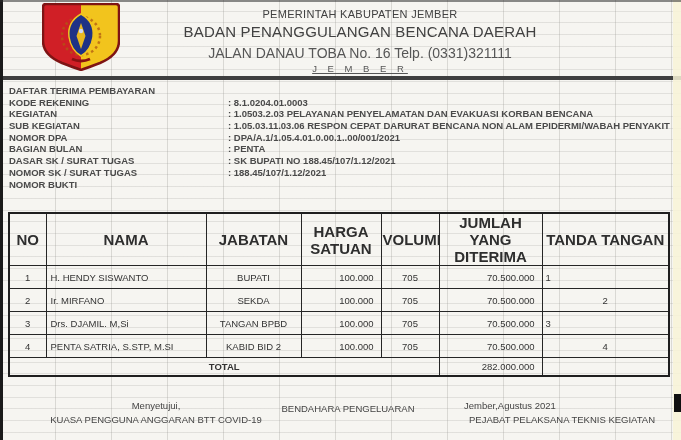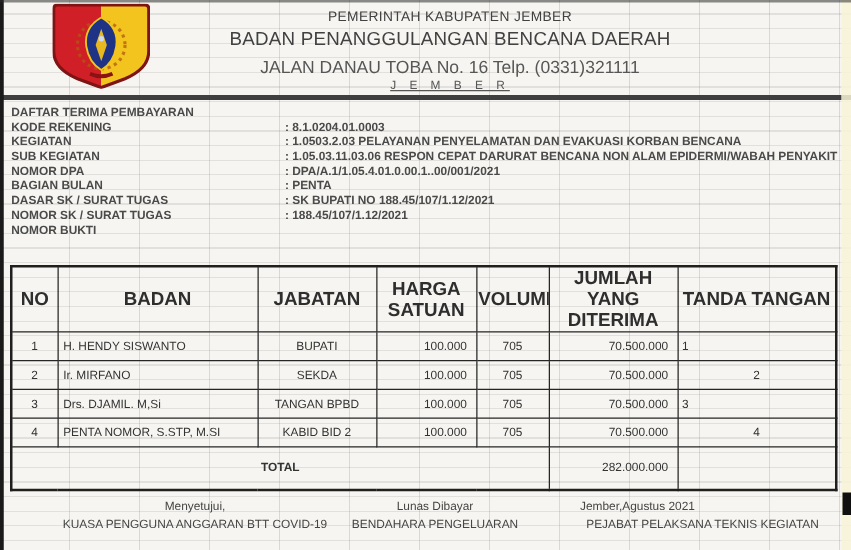--- a/index.html
+++ b/index.html
@@ -38,21 +38,21 @@
 
   table.pay{
     position:absolute;left:8px;top:212px;z-index:2;
     border-collapse:collapse;table-layout:fixed;width:660px;
     font-size:9.5px;color:#333;
   }
   table.pay th, table.pay td{border:1.5px solid #262626;overflow:hidden;}
   table.pay{border:2px solid #1f1f1f;}
   table.pay thead tr{height:36px;}
   table.pay tbody tr{height:23px;}
-  table.pay tr.total-row{height:34px;}
+  table.pay tr.total-row{height:18px;}
   table.pay th{font-weight:bold;font-size:15px;text-align:center;padding:0 1px;color:#2e2e2e;}
   td.c{text-align:center;}
   td.l{text-align:left;padding-left:4px;}
   td.r{text-align:right;padding-right:7px;}
   td.ttd-l{text-align:left;padding-left:3px;}
   td.ttd-c{text-align:center;}
 
   .footer{position:absolute;top:400px;left:0;width:681px;z-index:2;font-size:9.5px;color:#454545;}
   .f-left{position:absolute;left:0;top:0;width:312px;text-align:center;}
   .f-center{position:absolute;left:238px;top:0;width:220px;text-align:center;}
@@ -127,21 +127,21 @@
         <col style="width:160px">
         <col style="width:95px">
       <col style="width:80px">
         <col style="width:58px">
         <col style="width:103px">
         <col style="width:127px">
     </colgroup>
     <thead>
       <tr>
         <th>NO</th>
-        <th>BADAN</th>
+        <th>NAMA</th>
         <th>JABATAN</th>
         <th>HARGA SATUAN</th>
         <th>VOLUME</th>
         <th>JUMLAH YANG DITERIMA</th>
         <th>TANDA TANGAN</th>
       </tr>
     </thead>
     <tbody>
       <tr>
         <td class="c">1</td>
@@ -165,42 +165,41 @@
         <td class="c">3</td>
         <td class="l">Drs. DJAMIL. M,Si</td>
         <td class="c">TANGAN BPBD</td>
         <td class="r">100.000</td>
         <td class="c">705</td>
         <td class="r">70.500.000</td>
         <td class="ttd-l">3</td>
       </tr>
       <tr>
         <td class="c">4</td>
-        <td class="l">PENTA NOMOR, S.STP, M.SI</td>
+        <td class="l">PENTA SATRIA, S.STP, M.SI</td>
         <td class="c">KABID BID 2</td>
         <td class="r">100.000</td>
         <td class="c">705</td>
         <td class="r">70.500.000</td>
         <td class="ttd-c">4</td>
       </tr>
       <tr class="total-row">
         <td class="c" colspan="5" style="font-weight:bold;">TOTAL</td>
         <td class="r">282.000.000</td>
         <td></td>
       </tr>
     </tbody>
   </table>
 
   <div class="footer">
     <div class="f-left">
       <div>Menyetujui,</div>
       <div class="f-line2">KUASA PENGGUNA ANGGARAN BTT COVID-19</div>
     </div>
     <div class="f-center">
-      <div>Lunas Dibayar</div>
       <div class="f-line2">BENDAHARA PENGELUARAN</div>
     </div>
     <div class="f-right">
       <div class="date-line">
         <span>Jember,</span>
         <span>Agustus 2021</span>
       </div>
       <div class="f-line2">PEJABAT PELAKSANA TEKNIS KEGIATAN</div>
     </div>
   </div>

